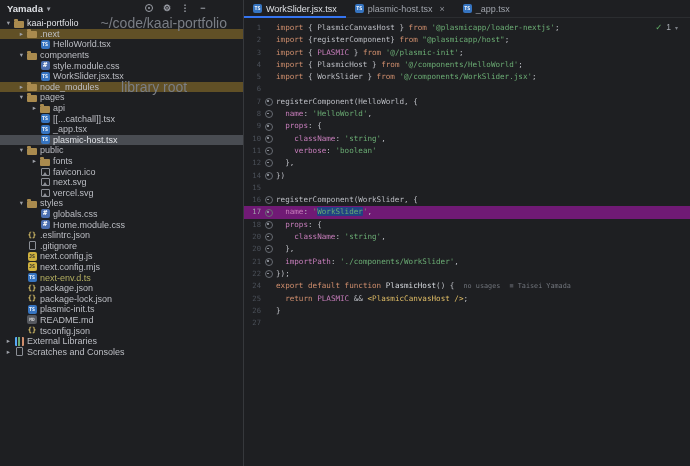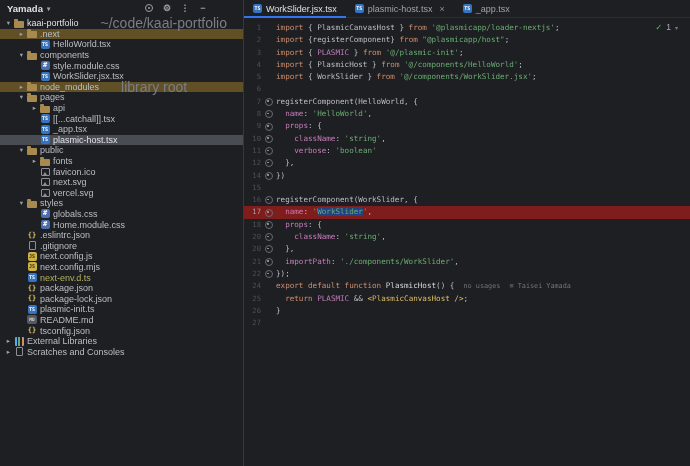--- a/index.html
+++ b/index.html
@@ -44,21 +44,21 @@
   
   .editor{position:absolute;left:244px;top:0;right:0;bottom:0;background:#1e1f22}
   .tabbar{height:17px;display:flex;align-items:stretch;border-bottom:1px solid #2b2d30}
   .tab{display:flex;align-items:center;gap:4px;padding:0 9px;font-size:9px;color:#9fa3ab;position:relative;cursor:pointer}
   .tab.active{color:#dfe1e5}
   .tab.active::after{content:'';position:absolute;left:0;right:0;bottom:-1px;height:2px;background:#3574f0}
   .tab .close{color:#8c8f96;font-size:9px;margin-left:3px;cursor:pointer}
 
   .code{position:relative;padding-top:4px;font-family:"DejaVu Sans Mono",monospace;font-size:7.6px}
   .cl{height:12.3px;line-height:12.3px;display:flex;white-space:pre;cursor:text}
-  .cl.cur{background:#7f1d1d}
+  .cl.cur{background:#701a75}
   .ln{width:17px;flex:none;text-align:right;color:#4b5059;font-size:7.2px;cursor:pointer}
   .cl.cur .ln{color:#a1a3ab}
   .mk{width:15px;flex:none;display:flex;align-items:center;justify-content:center}
   .mkic{width:6px;height:6px;border:1px solid #686c73;border-radius:50%;position:relative}
   .mkic::after{content:'';position:absolute;left:1.5px;top:1.5px;width:1.5px;height:1.5px;background:#9da0a8;border-radius:50%}
   .ct{white-space:pre}
 
   .tok-k{color:#cf8e6d}
   .tok-s{color:#6aab73}
   .tok-p{color:#bcbec4}

